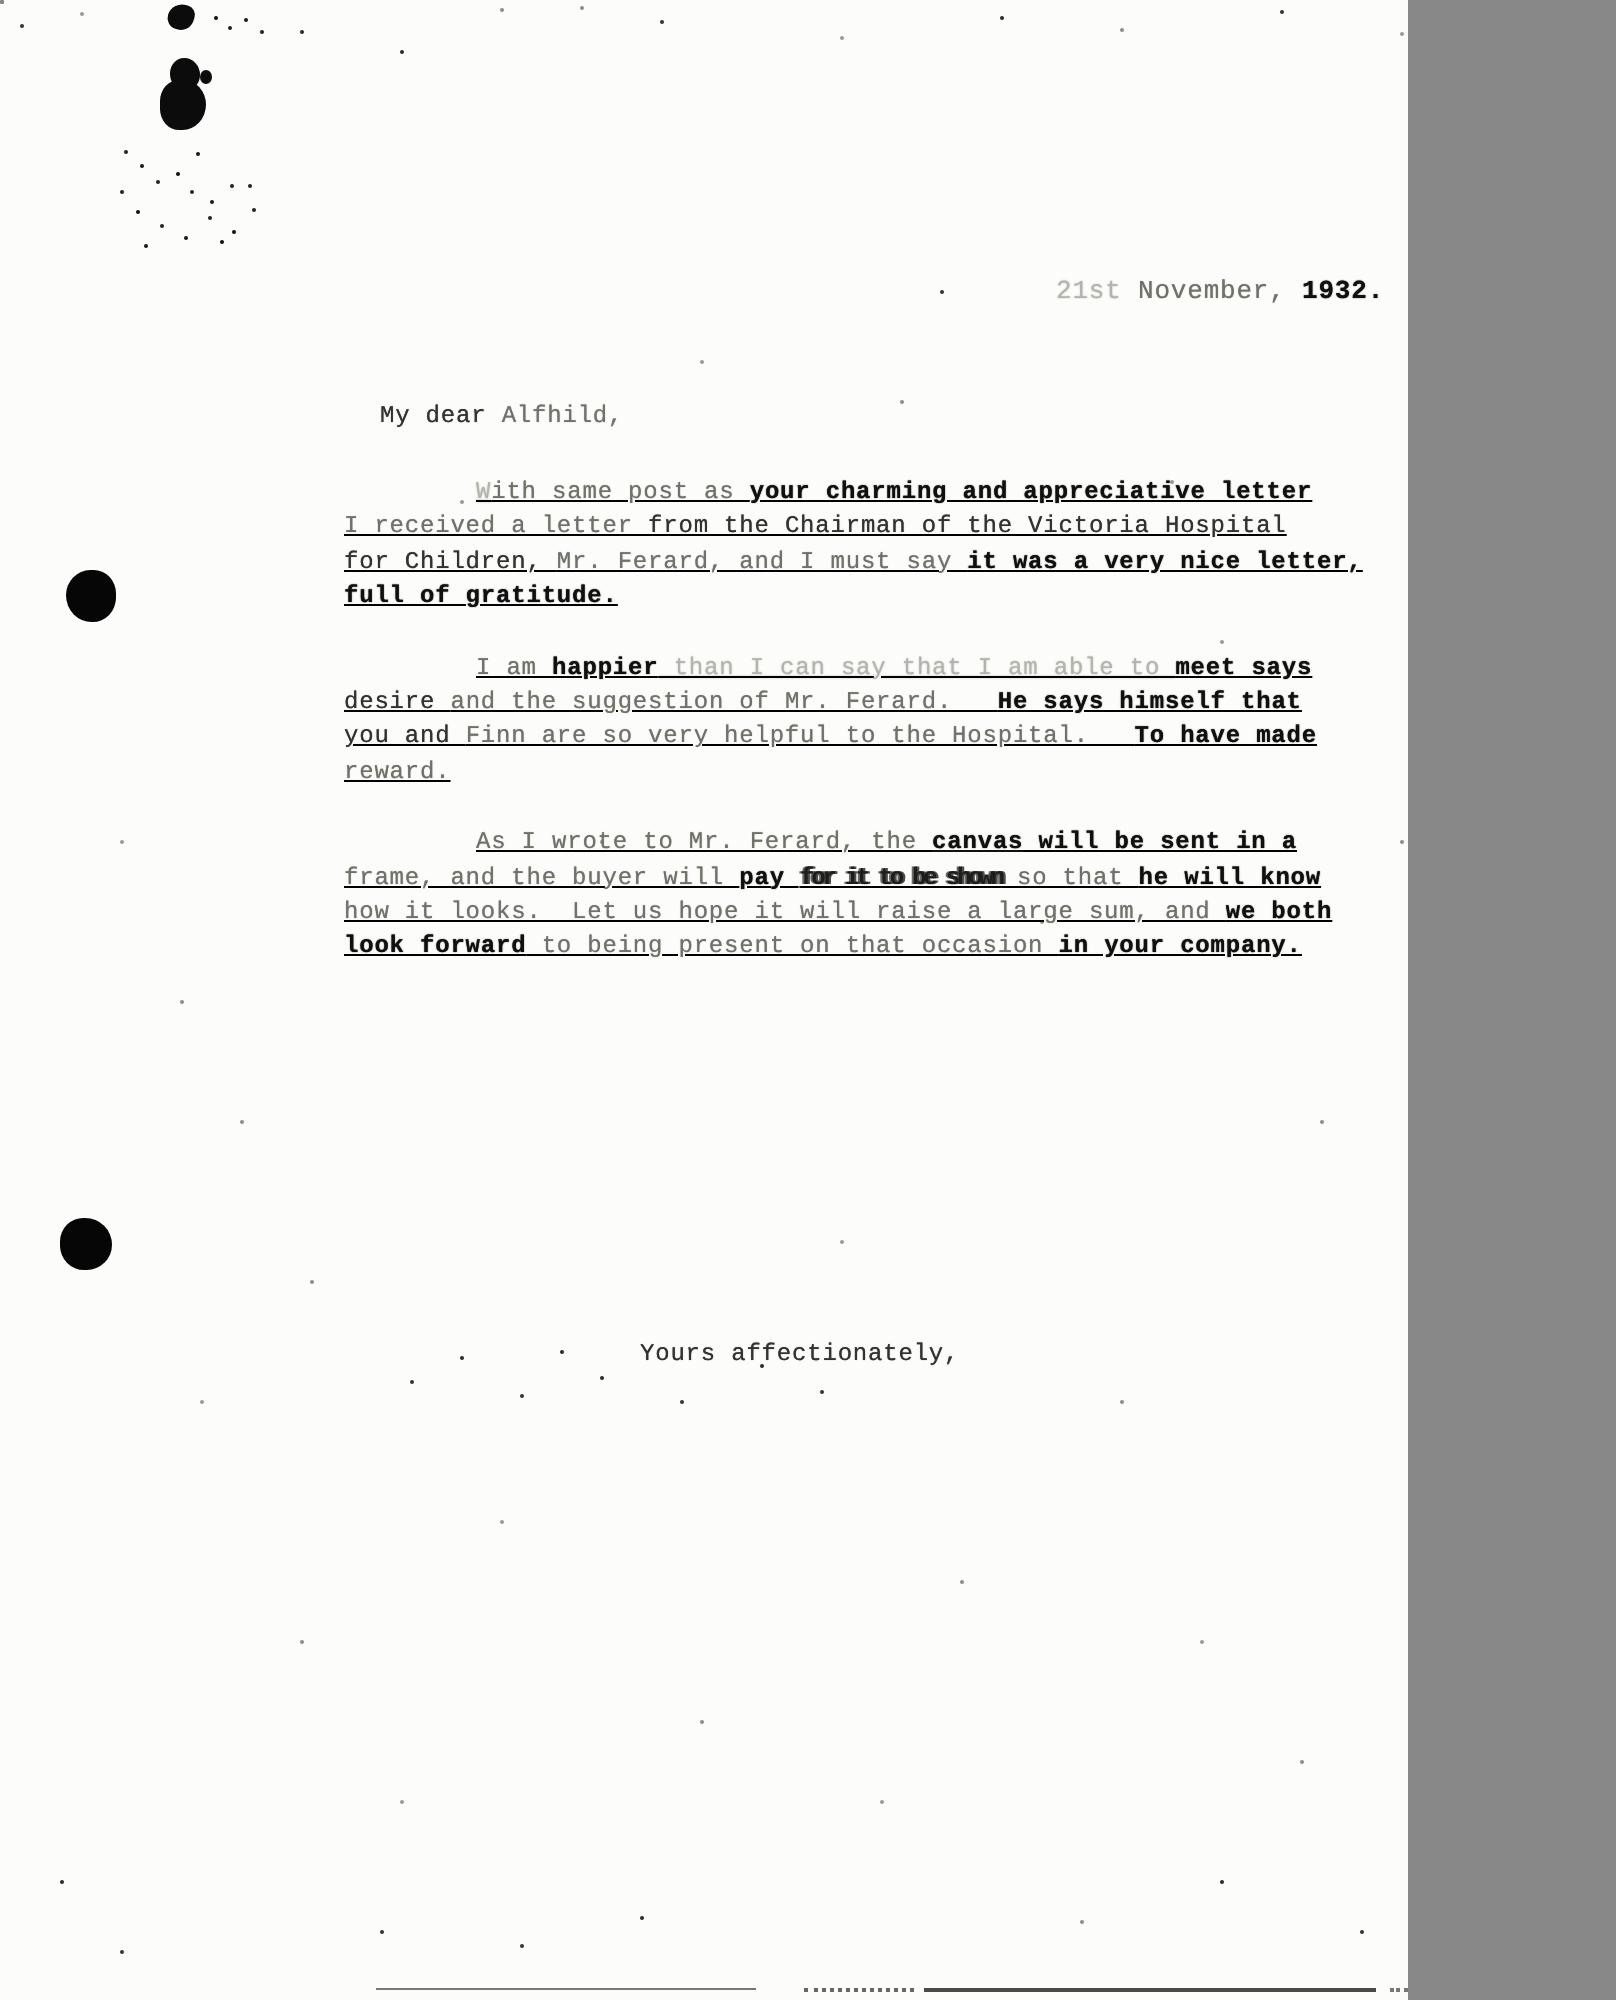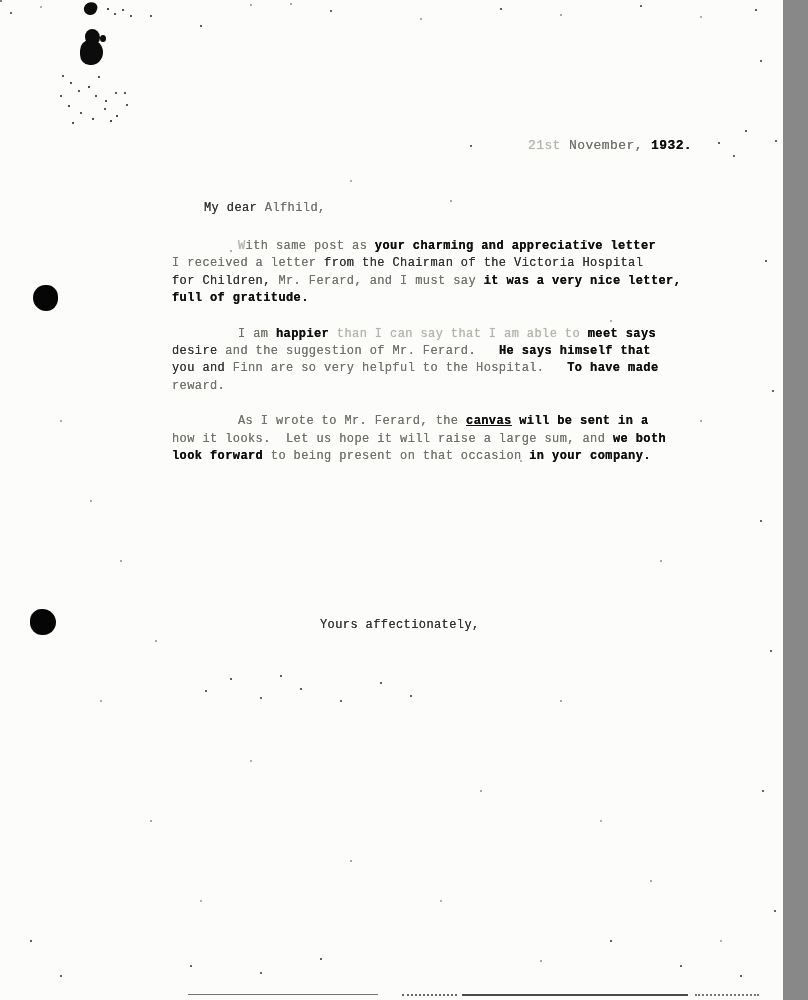--- a/index.html
+++ b/index.html
@@ -1,33 +1,33 @@
 <!DOCTYPE html>
 <html><head>
 <meta charset="utf-8">
 <style>
   html,body{margin:0;padding:0;background:#888;}
   .page{
     position:relative;
-    width:783px;height:1000px;
+    width:704px;height:1000px;
     background:#fcfcfa;
     overflow:hidden;
     font-family:"Liberation Mono","DejaVu Sans Mono",monospace;
   }
   
   .letter{position:absolute;inset:0;font-size:12px;letter-spacing:.4px;}
   .line{white-space:pre;line-height:17.4px;height:17.4px;}
   .line.indent{padding-left:66px;}
   .date{position:absolute;left:528px;top:138px;font-size:13px;white-space:pre;}
-  .salutation{position:absolute;left:190px;top:201px;white-space:pre;margin-left:14px;}
+  .salutation{position:absolute;left:190px;top:201px;white-space:pre;}
   .paras{position:absolute;left:172px;top:238px;width:620px;}
-  .para{margin-bottom:18px;}
+  .para{margin-bottom:18px;text-decoration:underline;}
   .para:nth-child(4){margin-bottom:12px;margin-top:47px;}
   .closing{position:absolute;left:263px;top:618px;white-space:pre;}
-  .signoff{position:absolute;left:320px;top:618px;white-space:pre;}
+  .signoff{position:absolute;left:320px;top:670px;white-space:pre;}
   
   .t-bd{color:#101010;font-weight:bold;text-shadow:0 0 .6px #101010;}
   .t-nm{color:#34322e;text-shadow:0 0 .4px #4a4a46;}
   .t-fd{color:#71716a;text-shadow:0 0 .5px #8a8a84;}
   .t-xf{color:#b3b3ac;text-shadow:0 0 1px #c2c2bc;}
   .t-ov{color:#1d1d1d;font-weight:bold;letter-spacing:-1.6px;text-shadow:1.1px 0 0 #4c4c48,-1px 0 0 #6a6a64;}
   .t-un{text-decoration:underline;}
   
   .punch{position:absolute;background:#060606;}
   .punch-top{left:33px;top:285px;width:25px;height:26px;border-radius:52% 48% 50% 55%;}
@@ -99,20 +99,21 @@
           <div class="line"><span class="t-bd">full of gratitude.</span></div>
         </div>
         <div class="para">
           <div class="line indent"><span class="t-fd">I am </span><span class="t-bd">happier</span><span class="t-xf"> than I can say that I am able to </span><span class="t-bd">meet says</span></div>
           <div class="line"><span class="t-nm">desire </span><span class="t-fd">and the suggestion of Mr. Ferard.   </span><span class="t-bd">He says himself that</span></div>
           <div class="line"><span class="t-nm">you and </span><span class="t-fd">Finn are so very helpful to the Hospital.   </span><span class="t-bd">To have made</span></div>
           <div class="line"><span class="t-fd">reward.</span></div>
         </div>
         <div class="para">
           <div class="line indent"><span class="t-fd">As I wrote to Mr. Ferard, the </span><span class="t-bd t-un">canvas</span><span class="t-bd"> will be sent in a</span></div>
+          <div class="line"><span class="t-fd">frame, and the buyer will </span><span class="t-bd">pay </span><span class="t-ov">for it to be shown</span><span class="t-fd"> so that </span><span class="t-bd">he will know</span></div>
           <div class="line"><span class="t-fd">how it looks.  Let us hope it will raise a large sum, and </span><span class="t-bd">we both</span></div>
           <div class="line"><span class="t-bd">look forward</span><span class="t-fd"> to being present on that occasion </span><span class="t-bd">in your company.</span></div>
         </div>
       </div>
     <div class="signoff"><span class="t-nm">Yours affectionately,</span></div>
   </div>
 
 </div>
 
 </body></html>

